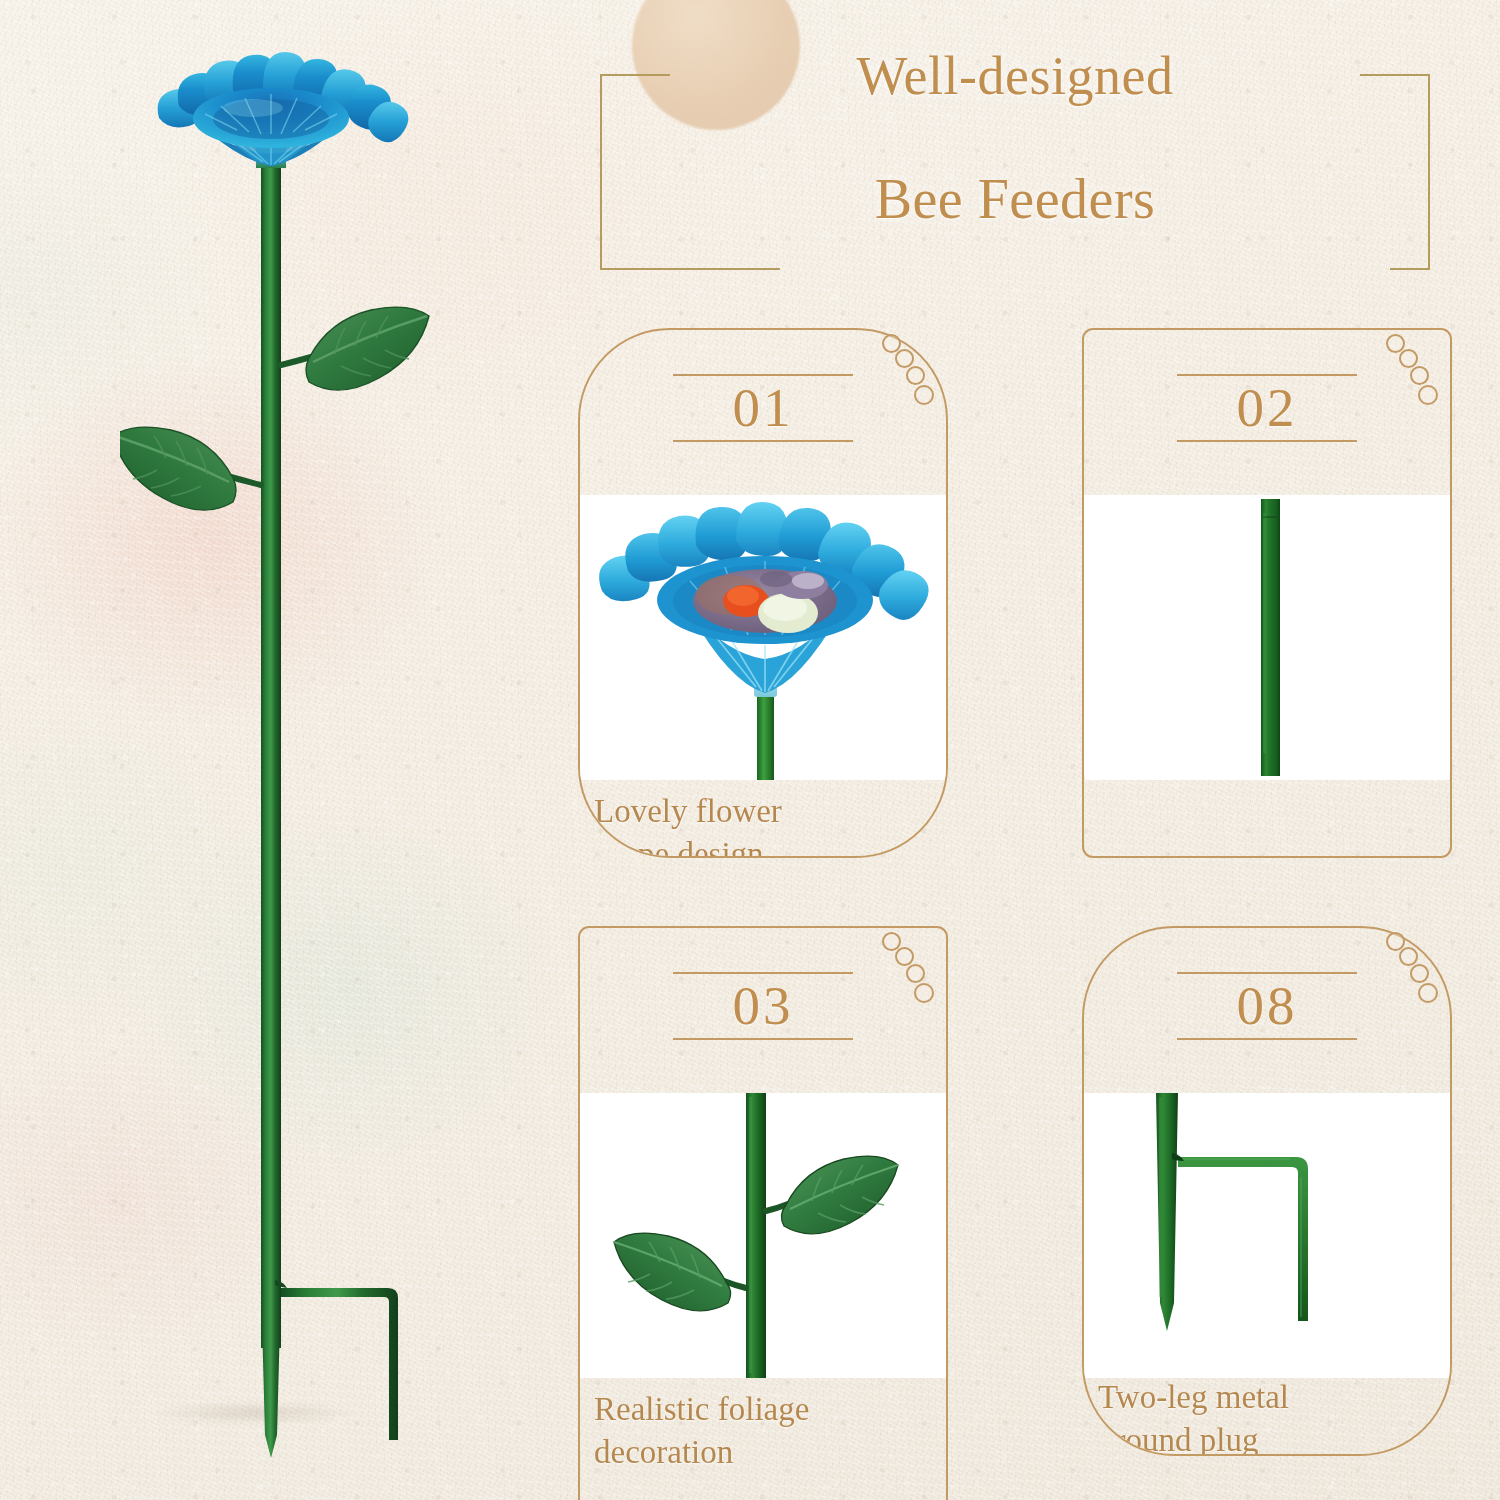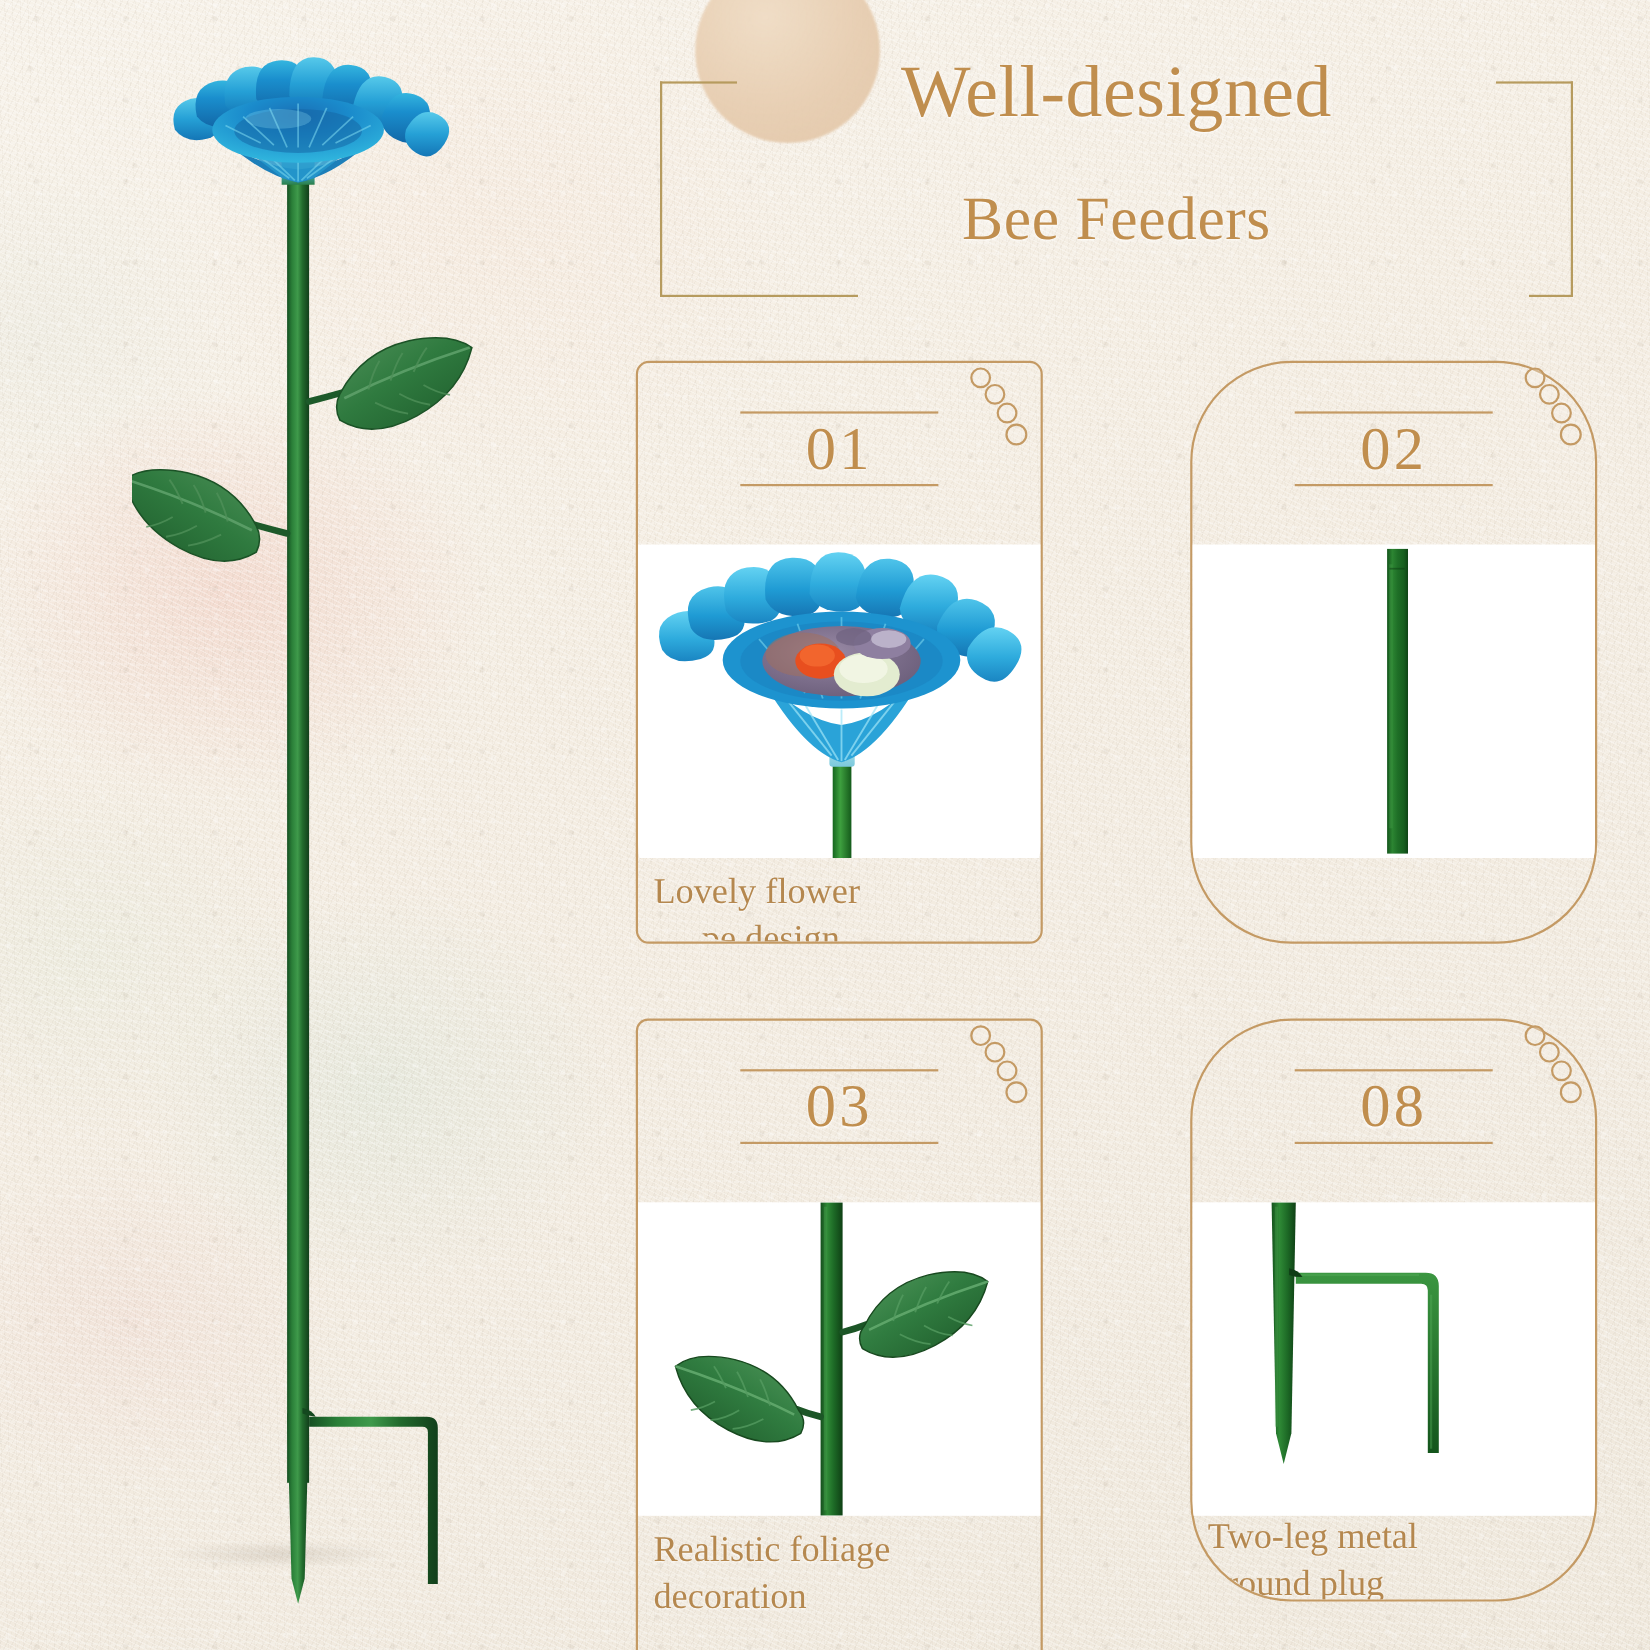--- a/index.html
+++ b/index.html
@@ -73,21 +73,21 @@
   .title-line{
     position:absolute;
     width:100%;
     text-align:center;
     color:#c08e4e;
     font-weight:400;
     letter-spacing:.5px;
     text-shadow:0 1px 2px rgba(255,255,255,.95), 0 0 10px rgba(255,255,255,.75);
     white-space:nowrap;
   }
-  #title-1{ top:-4px;  font-size:67px; line-height:1.05; }
+  #title-1{ top:-4px;  font-size:54px; line-height:1.05; }
   #title-2{ top:118px; font-size:56px; line-height:1.05; }
 
   
   .card{
     position:absolute;
     border:2px solid #c49a64;
     border-radius:92px;
     overflow:visible;
   }
   .card-inner{
@@ -280,21 +280,21 @@
     <div class="brk brk-h" style="left:0;   top:216px; width:180px;"></div>
 
     <div class="brk brk-v" style="right:0; top:22px; height:196px;"></div>
     <div class="brk brk-h" style="right:0; top:22px; width:70px;"></div>
     <div class="brk brk-h" style="right:0; top:216px; width:40px;"></div>
 
     <div class="title-line" id="title-1">Well-designed</div>
     <div class="title-line" id="title-2">Bee Feeders</div>
   </div>
 
-  <div class="card" style="left:578px; top:328px; width:370px; height:530px;border-radius:12px;">
+  <div class="card" style="left:578px; top:328px; width:370px; height:530px;">
     <div class="card-inner">
 
       <div class="num-box">
         <div class="num-rule"></div>
         <div class="num-txt">01</div>
         <div class="num-rule"></div>
       </div>
 
       <div class="photo" style="top:165px; height:285px;">
         <svg viewBox="0 0 370 285" width="370" height="285">
@@ -379,21 +379,21 @@
     </div>
 
     <div class="beads" style="right:-6px; top:2px; width:90px; height:100px;">
       <div class="bead" style="left:20px; top:2px;  width:19px; height:19px;"></div>
       <div class="bead" style="left:33px; top:17px; width:19px; height:19px;"></div>
       <div class="bead" style="left:44px; top:34px; width:19px; height:19px;"></div>
       <div class="bead" style="left:52px; top:53px; width:20px; height:20px;"></div>
     </div>
   </div>
 
-  <div class="card" style="left:1082px; top:328px; width:370px; height:530px;">
+  <div class="card" style="left:1082px; top:328px; width:370px; height:530px;border-radius:11px;">
     <div class="card-inner">
 
       <div class="num-box">
         <div class="num-rule"></div>
         <div class="num-txt">02</div>
         <div class="num-rule"></div>
       </div>
 
       <div class="photo" style="top:165px; height:285px;">
         <svg viewBox="0 0 370 285" width="370" height="285">

